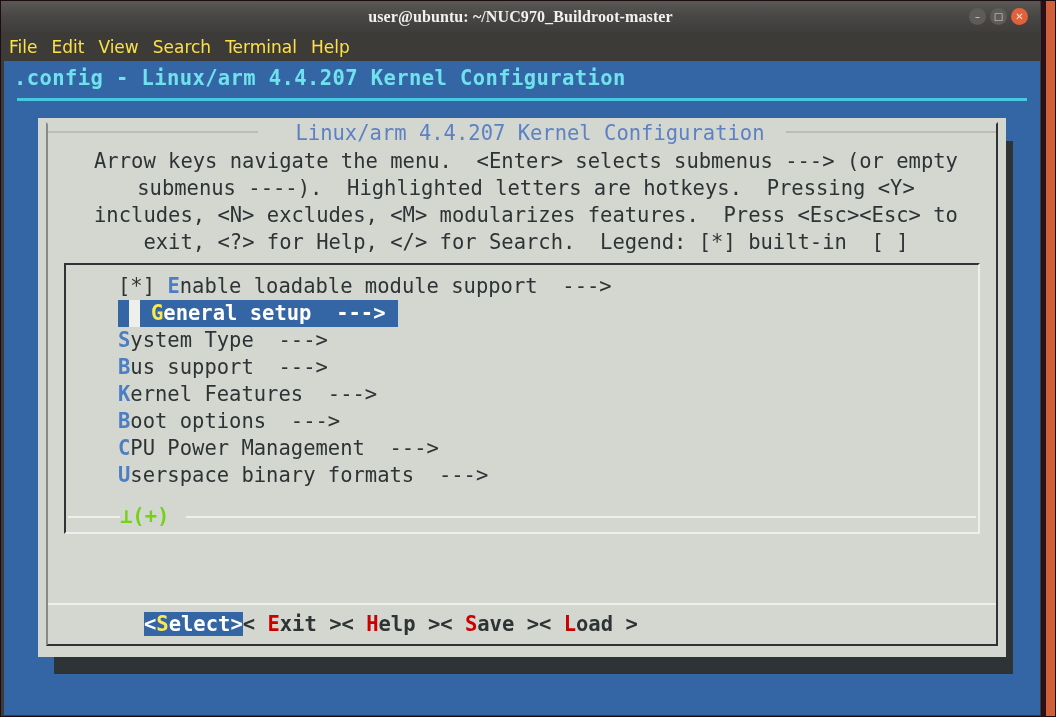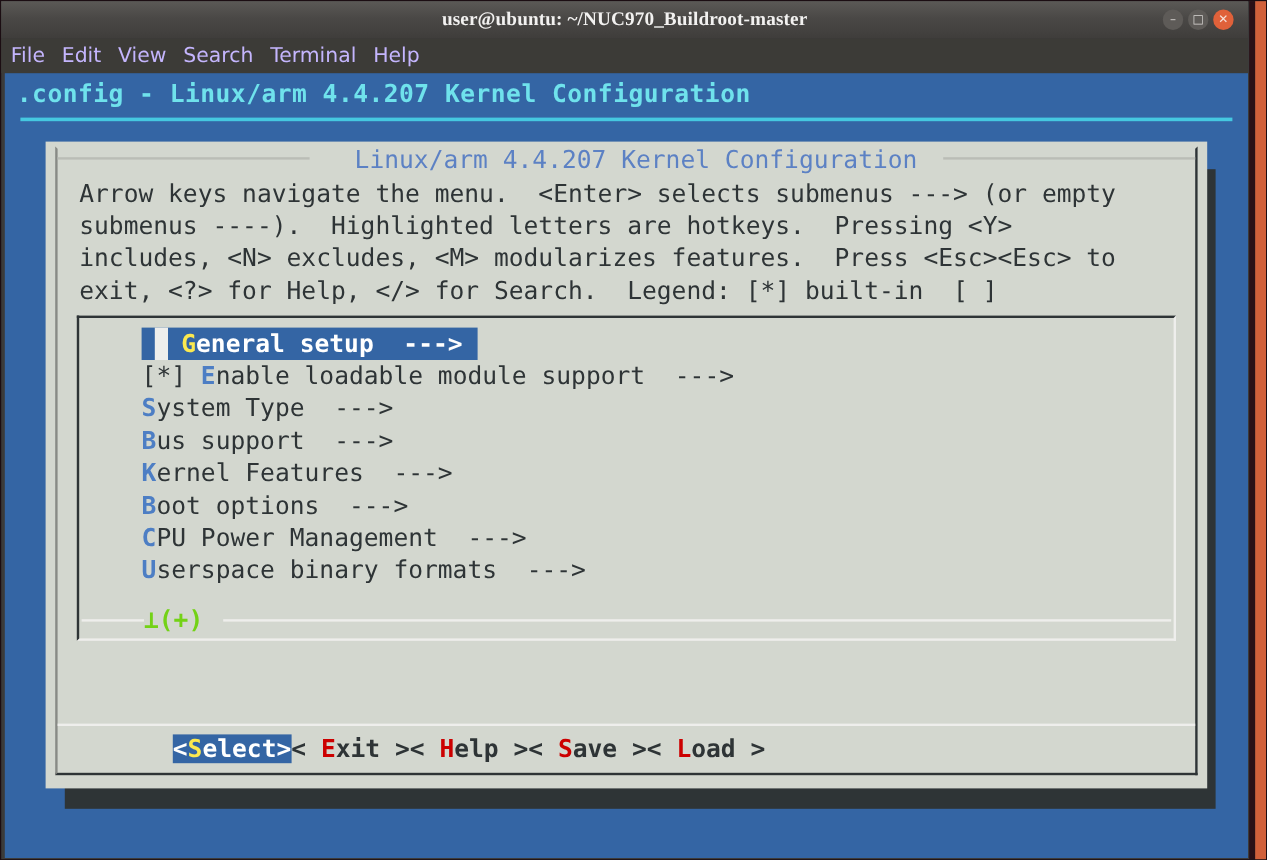--- a/index.html
+++ b/index.html
@@ -86,21 +86,21 @@
     left: 1px; top: 32px;
     width: 1039px; height: 29px;
     background: #3c3b37;
     display: flex;
     align-items: center;
     padding-left: 8px;
     box-sizing: border-box;
     gap: 14px;
   }
   .menu-item {
-    color: #c4b5fd;
+    color: #fde047;
     font-family: "DejaVu Sans", sans-serif;
     font-size: 17px;
     cursor: default;
   }
 
   
   .term {
     position: absolute;
     left: 4px; top: 61px;
     width: 1036px; height: 654px;
@@ -176,20 +176,21 @@
 
   
   .helptext {
     position: absolute;
     left: 28px; top: 30px;
     width: 920px;
     color: #2e3436;
     font-size: 20.5px;
     line-height: 27px;
     white-space: pre;
+    text-align: center;
   }
 
   
   .listbox {
     position: absolute;
     left: 26px; top: 145px;
     width: 916px; height: 271px;
     box-sizing: border-box;
     background: #d3d7cf;
     border-top: 2px solid #2e3436;
@@ -339,22 +340,22 @@
       <div class="dlg-line-top-right"></div>
       <div class="dlg-title">Linux/arm 4.4.207 Kernel Configuration</div>
 
       <div class="helptext"><span>Arrow keys navigate the menu.  &lt;Enter&gt; selects submenus ---&gt; (or empty</span>
 <span>submenus ----).  Highlighted letters are hotkeys.  Pressing &lt;Y&gt;</span>
 <span>includes, &lt;N&gt; excludes, &lt;M&gt; modularizes features.  Press &lt;Esc&gt;&lt;Esc&gt; to</span>
 <span>exit, &lt;?&gt; for Help, &lt;/&gt; for Search.  Legend: [*] built-in  [ ]</span></div>
 
       <div class="listbox">
         <div class="menu-rows">
+            <div class="menu-row"><span class="prefix">[*] </span><span class="hot">E</span><span>nable loadable module support  ---&gt;</span></div>
             <div class="menu-row selected"><span class="sel-wrap"><span class="sel-cursor"></span><span class="hot-sel">G</span><span>eneral setup  ---&gt; </span></span></div>
-            <div class="menu-row"><span class="prefix">[*] </span><span class="hot">E</span><span>nable loadable module support  ---&gt;</span></div>
             <div class="menu-row"><span class="hot">S</span><span>ystem Type  ---&gt;</span></div>
             <div class="menu-row"><span class="hot">B</span><span>us support  ---&gt;</span></div>
             <div class="menu-row"><span class="hot">K</span><span>ernel Features  ---&gt;</span></div>
             <div class="menu-row"><span class="hot">B</span><span>oot options  ---&gt;</span></div>
             <div class="menu-row"><span class="hot">C</span><span>PU Power Management  ---&gt;</span></div>
             <div class="menu-row"><span class="hot">U</span><span>serspace binary formats  ---&gt;</span></div>
           </div>
         <div class="scroll-rule-left"></div>
         <div class="scroll-rule-right"></div>
         <div class="scroll-ind">⊥(+)</div>

